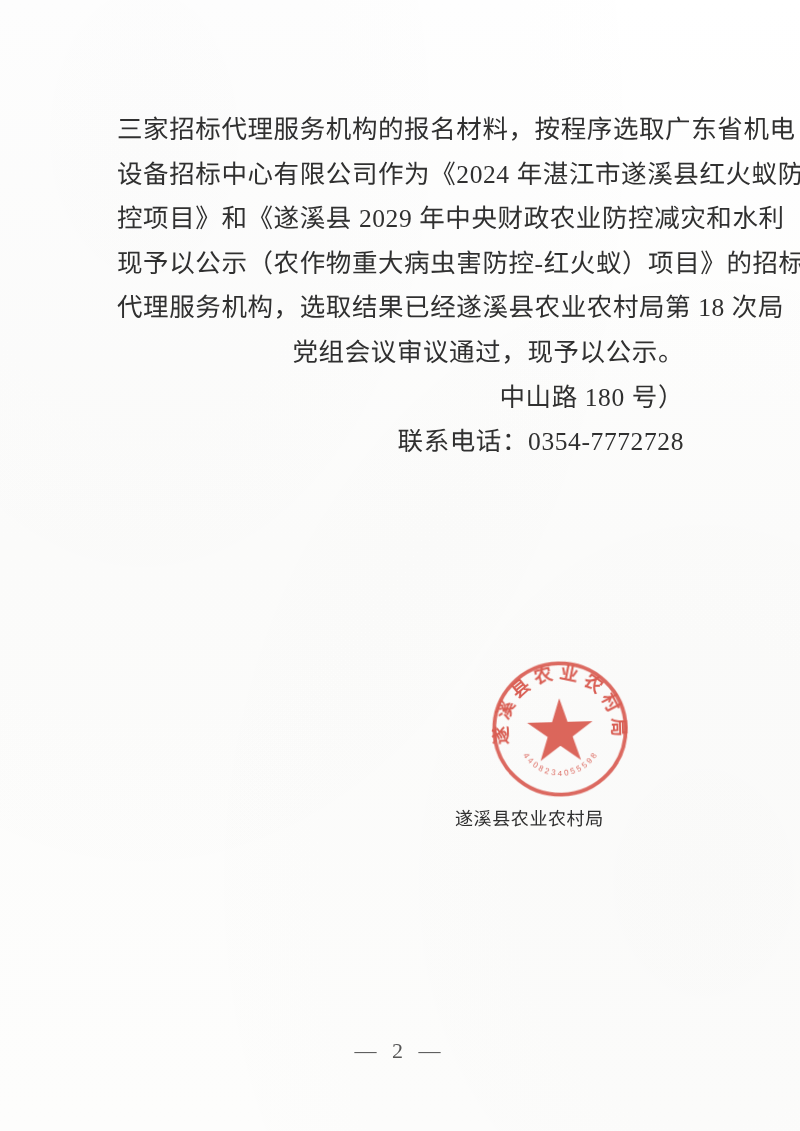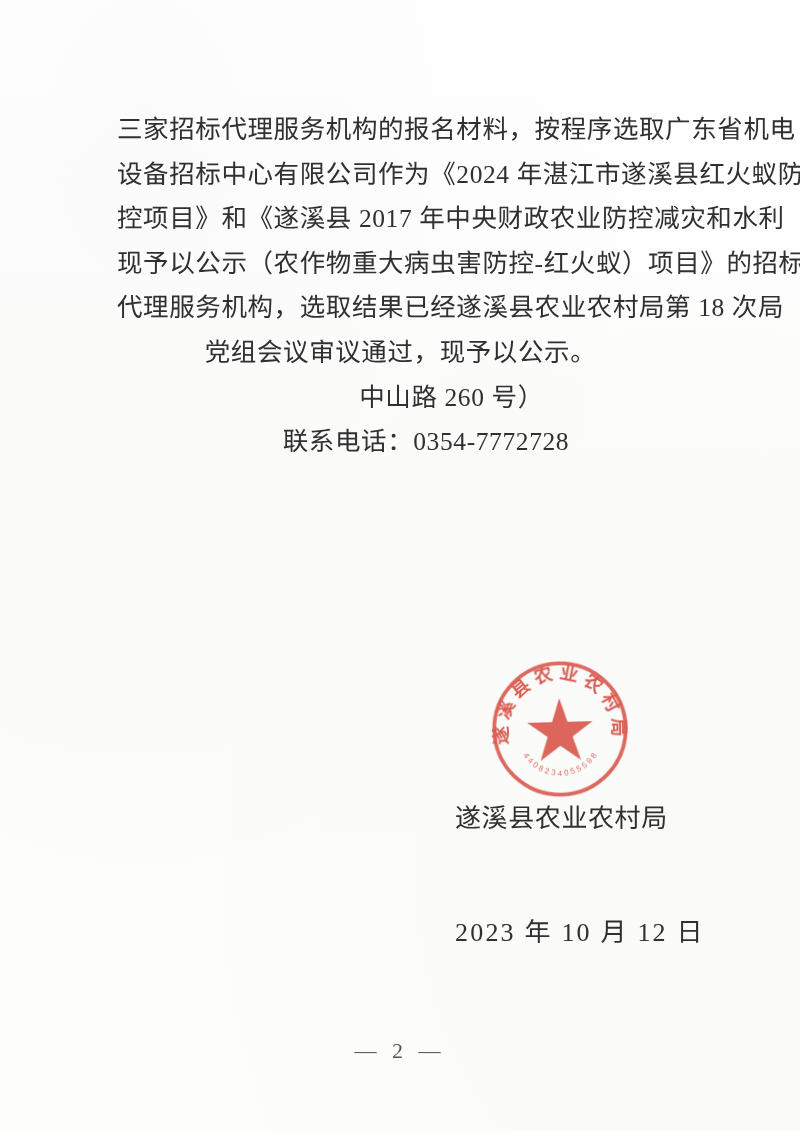--- a/index.html
+++ b/index.html
@@ -41,38 +41,38 @@
     width: 567px;
     z-index: 2;
   }
 
   .doc-line {
     font-size: 25.5px;
     line-height: 44.6px;
     letter-spacing: 0.6px;
     white-space: pre;
     color: #303030;
-    text-align: center;
+    text-align: right;
   }
 
   .doc-line.justify {
     text-align: justify;
     text-align-last: justify;
   }
 
   .indent-2 { text-indent: 0; padding-left: 51px; }
   .indent-4 { text-indent: 0; padding-left: 102px; }
 
   
   .sign-block {
     position: absolute;
     left: 455px;
     top: 724px;
     z-index: 4;
-    font-size: 26px;
+    font-size: 18px;
     line-height: 38px;
     letter-spacing: 0.6px;
     color: #303030;
     white-space: pre;
   }
   .sign-date { letter-spacing: 2.2px; }
 
   
   .seal {
     position: absolute;
@@ -104,29 +104,29 @@
 </head>
 <body>
 
 <div class="page">
 
   <div class="body-area">
 
     <div>
       <div class="doc-line justify">三家招标代理服务机构的报名材料，按程序选取广东省机电</div>
       <div class="doc-line justify">设备招标中心有限公司作为《2024 年湛江市遂溪县红火蚁防</div>
-      <div class="doc-line justify">控项目》和《遂溪县 2017 年中央财政农业防控减灾和水利</div>
+      <div class="doc-line justify">控项目》和《遂溪县 2029 年中央财政农业防控减灾和水利</div>
       <div class="doc-line justify">现予以公示（农作物重大病虫害防控-红火蚁）项目》的招标</div>
       <div class="doc-line justify">代理服务机构，选取结果已经遂溪县农业农村局第 18 次局</div>
       <div class="doc-line">党组会议审议通过，现予以公示。</div>
     </div>
 
 
     <div>
-      <div class="doc-line indent-4">中山路 260 号）</div>
+      <div class="doc-line indent-4">中山路 180 号）</div>
       <div class="doc-line indent-2">联系电话：0354-7772728</div>
     </div>
 
   </div>
 
   <div class="seal">
     <svg viewBox="0 0 200 200" xmlns="http://www.w3.org/2000/svg">
       <defs>
         <path id="arcTop" d="M 28 104 A 72 72 0 0 1 172 104" fill="none"></path>
         <path id="arcBottom" d="M 40 104 A 60 60 0 0 0 160 104" fill="none"></path>
@@ -148,18 +148,17 @@
 
         <text font-family="'Liberation Sans', sans-serif" font-size="11" fill="#d9483c" letter-spacing="3.4" opacity="0.9">
           <textPath href="#arcBottom" startOffset="50%" text-anchor="middle">4408234055598</textPath>
         </text>
       </g>
     </svg>
   </div>
 
   <div class="sign-block">
     <div>遂溪县农业农村局</div>
-    <div class="sign-date">2023 年 10 月 12 日</div>
   </div>
 
   <div class="page-number">— 2 —</div>
 
 </div>
 
 </body></html>

